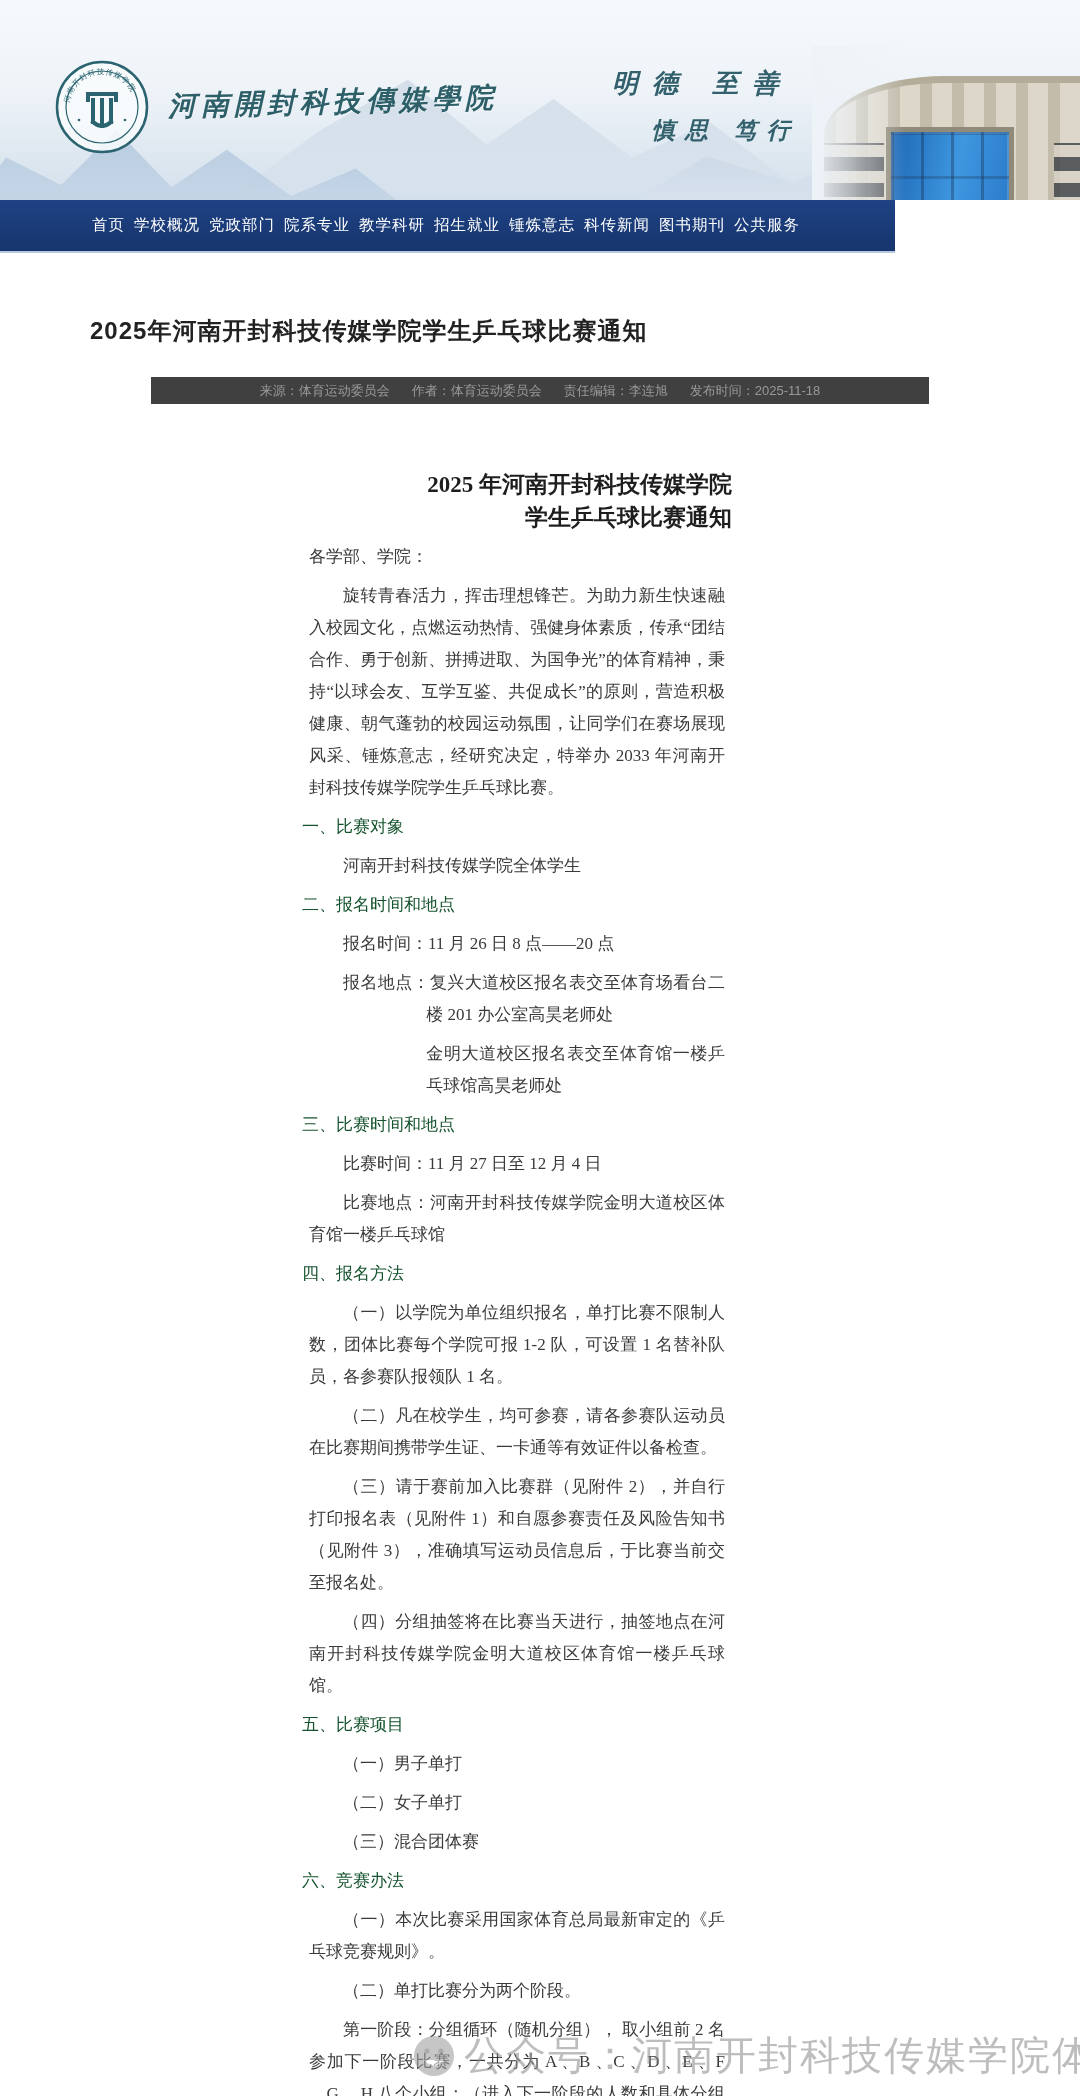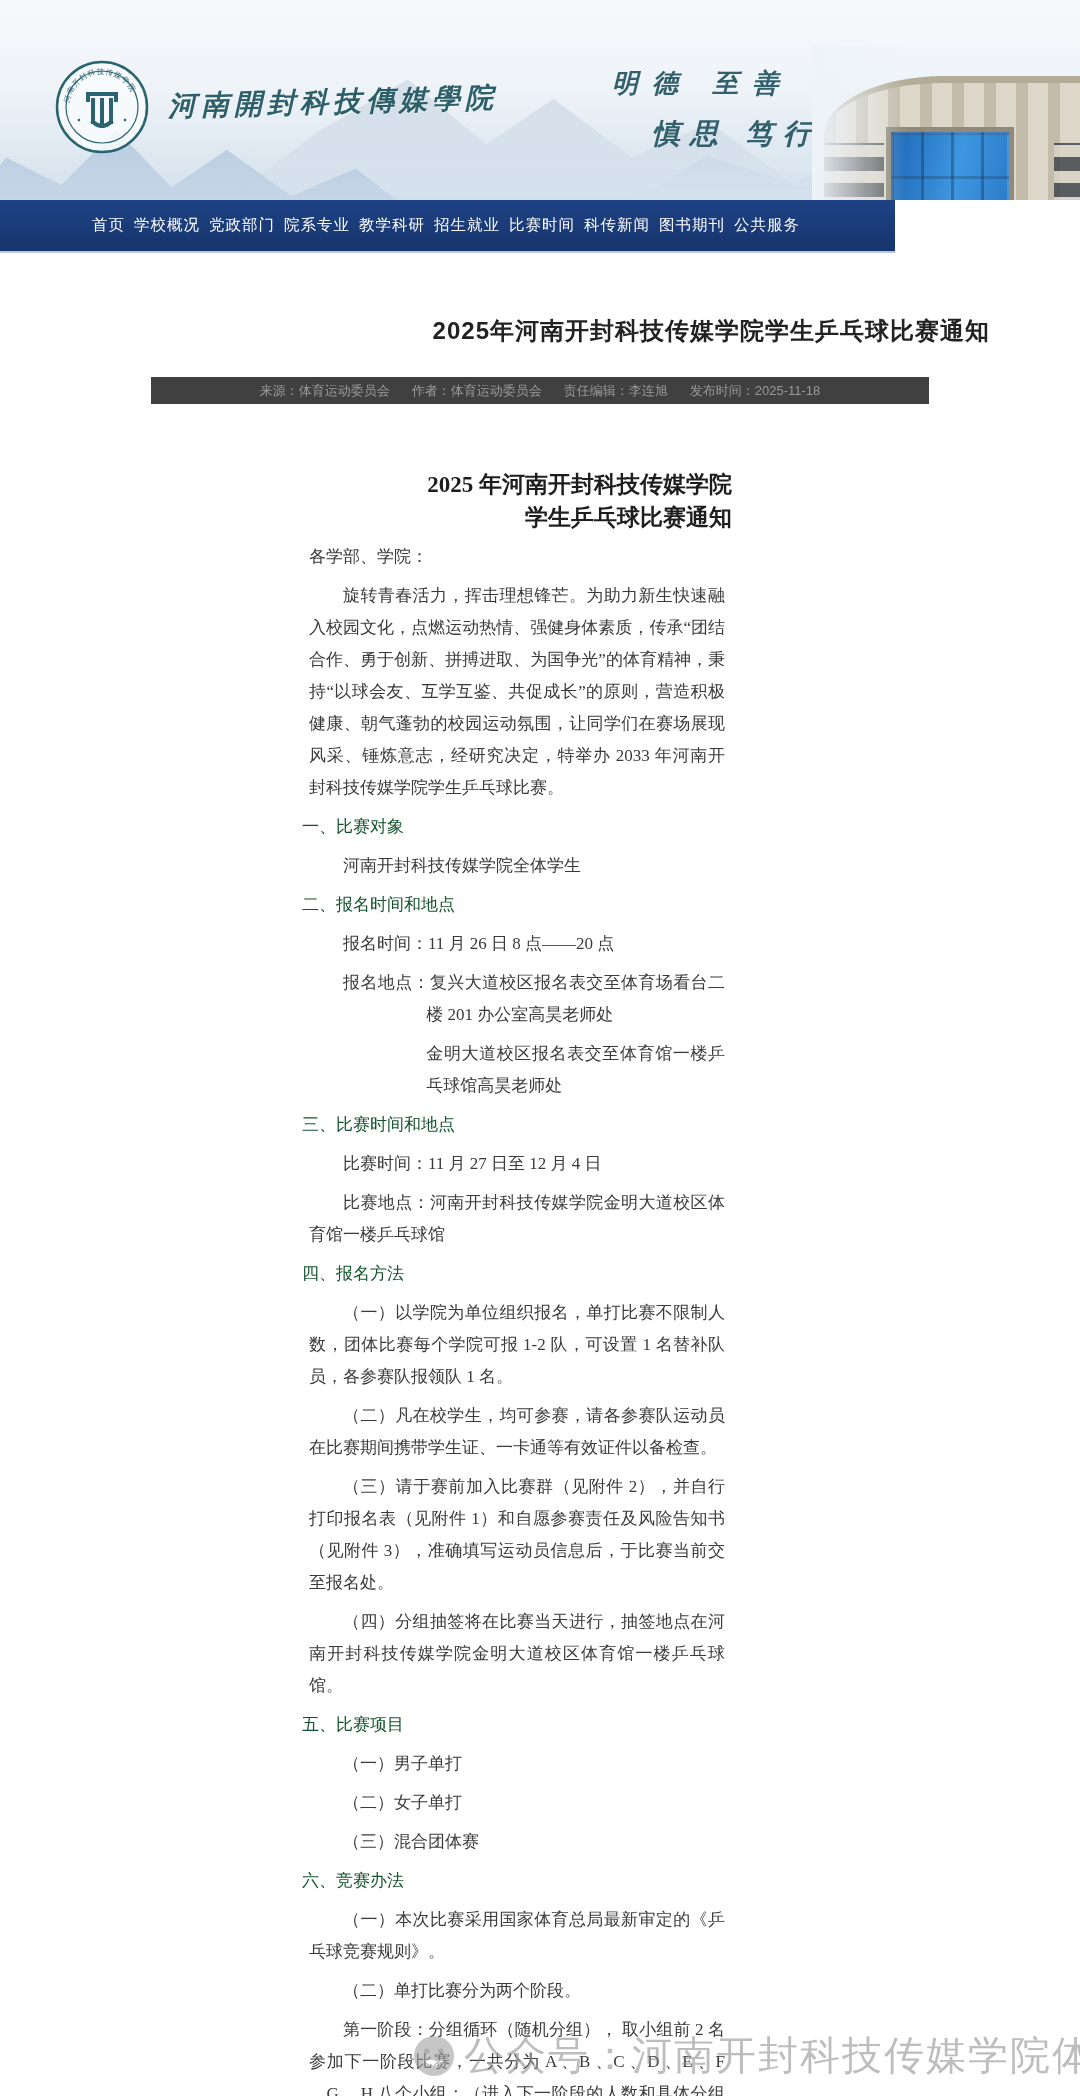--- a/index.html
+++ b/index.html
@@ -28,21 +28,21 @@
   .logo-seal { position:absolute; left:55px; top:60px; width:94px; height:94px; }
   .school-name {
     position:absolute; left:168px; top:82px; width:420px;
     font-family:"Liberation Serif","DejaVu Serif",serif;
     font-style:italic; font-weight:700; font-size:28px; letter-spacing:5px;
     color:#2d5f69; transform:rotate(-1.5deg); text-shadow:0 1px 1px rgba(255,255,255,.6);
   }
   .motto { position:absolute; left:612px; top:66px; color:#32606c;
     font-family:"Liberation Serif","DejaVu Serif",serif; font-style:italic; font-weight:700; }
   .motto-line1 { font-size:26px; letter-spacing:14px; }
-  .motto-line2 { font-size:28px; letter-spacing:10px; margin:14px 0 17px 40px; }
+  .motto-line2 { font-size:23px; letter-spacing:10px; margin:14px 0 17px 40px; }
 
   .building { position:absolute; right:0; top:46px; width:268px; height:154px; }
   .bldg-body {
     position:absolute; left:12px; top:30px; width:300px; height:140px;
     background:repeating-linear-gradient(90deg,#c3bcab 0 12px,#ddd7c9 12px 32px);
     border-radius:120px 40px 0 0 / 60px 26px 0 0;
     border-top:7px solid #b3ac99;
   }
   .bldg-glass {
     position:absolute; left:62px; top:44px; width:128px; height:96px;
@@ -64,21 +64,21 @@
   .main-nav {
     position:relative; width:895px; height:53px;
     background:linear-gradient(180deg,#1e4284 0%,#17356d 100%);
     display:flex; align-items:center; justify-content:space-between;
     padding:0 95px 0 92px; border-bottom:2px solid #b9c6dd;
   }
   .nav-item { color:#ffffff; font-size:15.5px; letter-spacing:1px; text-decoration:none; cursor:pointer; white-space:nowrap; }
 
   
   .page-title {
-    margin:62px auto 8px; width:900px; text-align:right;
+    margin:62px auto 8px; width:900px; text-align:left;
     font-size:24px; font-weight:700; color:#222222; letter-spacing:1px;
   }
   .article-meta {
     margin:30px auto 0; width:778px; height:27px; background:#404040;
     display:flex; align-items:center; justify-content:center; gap:22px;
     font-size:13px; color:#999999;
   }
 
   
   .doc { width:430px; margin:64px 0 0 302px;
@@ -144,21 +144,21 @@
   </div>
 </header>
 
 <nav class="main-nav" id="main-nav">
     <a class="nav-item">首页</a>
     <a class="nav-item">学校概况</a>
     <a class="nav-item">党政部门</a>
     <a class="nav-item">院系专业</a>
     <a class="nav-item">教学科研</a>
     <a class="nav-item">招生就业</a>
-    <a class="nav-item">比赛时间</a>
+    <a class="nav-item">锤炼意志</a>
     <a class="nav-item">科传新闻</a>
     <a class="nav-item">图书期刊</a>
     <a class="nav-item">公共服务</a>
   </nav>
 
 <main>
   <h1 class="page-title">2025年河南开封科技传媒学院学生乒乓球比赛通知</h1>
 
   <div class="article-meta" id="article-meta">
       <span>来源：体育运动委员会</span>

